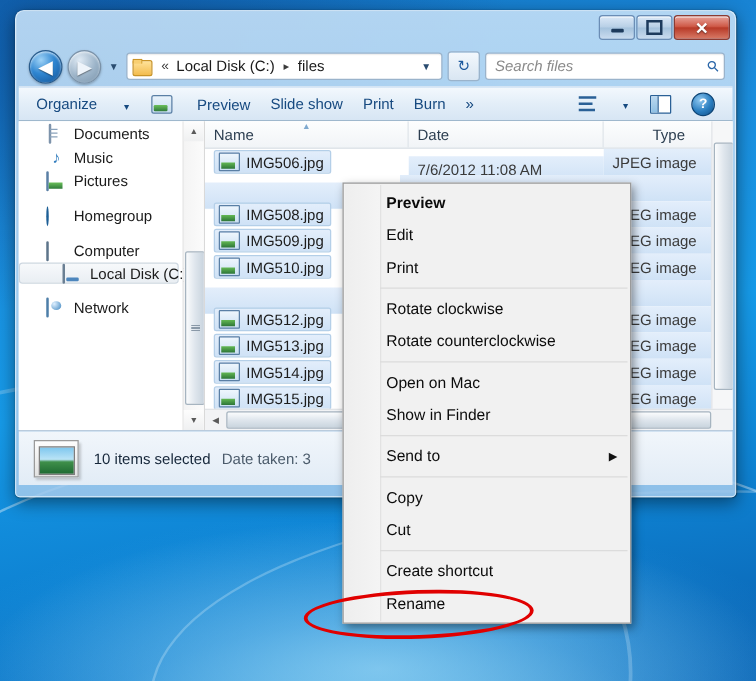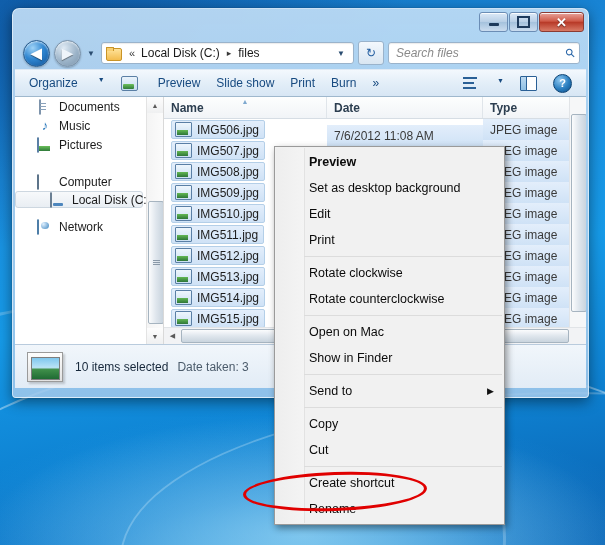--- a/index.html
+++ b/index.html
@@ -73,21 +73,21 @@
     background:linear-gradient(180deg,#f3f8fd,#d9e6f2);color:#1e5a9e;font-size:12px;}
   #searchbox{width:192px;height:22px;background:#fff;border:1px solid #9ab3cb;border-radius:3px;
     display:flex;align-items:center;padding:0 4px 0 7px;box-sizing:border-box;box-shadow:inset 0 1px 1px rgba(0,0,0,.08);}
   #searchph{flex:1;color:#8a8a8a;font-style:italic;font-size:12px;}
   #searchicon{color:#2a66a8;font-size:12px;transform:rotate(-45deg);}
 
   
   #toolbar{height:28px;margin:0 2px;border-top:1px solid #dfeaf5;
     background:linear-gradient(180deg,#f3f8fd 0%,#e3eef8 50%,#d7e6f4 100%);
     border-bottom:1px solid #9fb8cd;display:flex;align-items:center;padding:0 6px;gap:0;box-sizing:border-box;}
-  .tbitem{display:flex;align-items:flex-start;gap:20px;padding:3px 8px;color:#174a80;font-size:12px;white-space:nowrap;}
+  .tbitem{display:flex;align-items:flex-end;gap:20px;padding:3px 8px;color:#174a80;font-size:12px;white-space:nowrap;}
   .tbcaret{font-size:7px;color:#174a80;}
   .pic-ico{width:15px;height:13px;border:1px solid #5a7fa5;border-radius:2px;background:linear-gradient(180deg,#e9f3fb,#c5dcef);
     position:relative;overflow:hidden;flex:none;}
   .pic-ico:after{content:"";position:absolute;left:1px;bottom:1px;width:11px;height:5px;
     background:linear-gradient(180deg,#6bbf5a,#2f7a3a);border-radius:1px;}
   #tbspacer{flex:1;}
   .viewico{width:14px;height:12px;display:flex;flex-direction:column;justify-content:space-between;}
   .viewico i{display:block;height:2px;background:#2a6096;}
   .viewico i:nth-child(1){width:14px;} .viewico i:nth-child(2){width:11px;} .viewico i:nth-child(3){width:13px;}
   .paneico{width:15px;height:13px;border:1px solid #2a6096;border-radius:1px;background:#fff;display:flex;}
@@ -129,23 +129,23 @@
     background:linear-gradient(180deg,#eef5fb,#a8c3d9);position:relative;}
   .ni-disk:after{content:"";position:absolute;left:2px;bottom:1px;width:10px;height:3px;background:#4d86bd;border-radius:1px;}
   .ni-net{width:15px;height:13px;border-radius:2px;background:linear-gradient(180deg,#cfe6f7,#7fb2d8);border:1px solid #4d7ea8;position:relative;}
   .ni-net:after{content:"";position:absolute;left:3px;top:2px;width:8px;height:7px;border-radius:50%;
     background:radial-gradient(circle at 30% 30%,#dff0ff,#3f86bf);}
 
   
   #listpane{flex:1;position:relative;overflow:hidden;background:#fff;}
   #colhead{height:22px;display:flex;background:linear-gradient(180deg,#fdfefe,#f1f4f7);
     border-bottom:1px solid #d6dde4;align-items:center;font-size:12px;color:#2c3e50;box-sizing:border-box;}
-  .colcell{padding-left:7px;border-right:1px solid #e0e5ea;height:100%;display:flex;align-items:center;box-sizing:border-box;position:relative;font-weight:bold;}
+  .colcell{padding-left:7px;border-right:1px solid #e0e5ea;height:100%;display:flex;align-items:center;box-sizing:border-box;position:relative;}
   .colsort{position:absolute;left:50%;top:1px;font-size:7px;color:#7fa9cf;transform:translateX(-50%);}
-  .c-name{width:163px;} .c-date{width:156px;text-align:center;} .c-type{flex:1;}
+  .c-name{width:163px;} .c-date{width:156px;text-align:center;} .c-type{flex:1;margin-left:32px;}
   .frow{display:flex;align-items:center;height:21px;font-size:12px;color:#1c1c1c;box-sizing:border-box;}
   .frow.sel .fname,.frow.sel .fcell{background:linear-gradient(180deg,#e3eefb,#cfe2f6);}
   .fnamewrap{width:163px;padding-left:7px;box-sizing:border-box;display:flex;align-items:center;}
   .fname{display:flex;align-items:center;gap:5px;padding:1px 5px 1px 3px;border:1px solid #b4cfe8;border-radius:2px;
          background:linear-gradient(180deg,#e8f1fc,#d3e4f7);box-sizing:border-box;}
   .fico{width:15px;height:13px;border:1px solid #5a7fa5;border-radius:1px;background:linear-gradient(180deg,#eef6fd,#cbe0f2);
         position:relative;overflow:hidden;flex:none;}
   .fico:after{content:"";position:absolute;left:1px;bottom:1px;width:11px;height:5px;background:linear-gradient(180deg,#63b853,#2d7538);}
   .fcell{height:21px;display:flex;align-items:center;padding-left:7px;box-sizing:border-box;color:#3a3a3a;}
   .f-date{width:156px;margin-top:12px;} .f-type{flex:1;}
@@ -288,20 +288,24 @@
       </div>
       <div class="navitem">
         <span class="ni ni-music">♪</span>
         <span>Music</span>
       </div>
       <div class="navitem">
         <span class="ni"><span class="ni-pic"></span></span>
         <span>Pictures</span>
       </div>
       <div class="navgap"></div>
+      <div class="navitem">
+        <span class="ni"><span class="ni-home"></span></span>
+        <span>Homegroup</span>
+      </div>
       <div class="navgap"></div>
       <div class="navitem">
         <span class="ni"><span class="ni-comp"></span></span>
         <span>Computer</span>
       </div>
       <div class="navitem sub sel">
         <span class="ni"><span class="ni-disk"></span></span>
         <span>Local Disk (C:)</span>
       </div>
       <div class="navgap"></div>
@@ -338,26 +342,20 @@
             <div class="fnamewrap">
               <div class="fname">
                 <span class="fico"></span>
                 <span>IMG506.jpg</span>
               </div>
             </div>
             <div class="fcell f-date">7/6/2012 11:08 AM</div>
             <div class="fcell f-type">JPEG image</div>
           </div>
           <div class="frow sel">
-            <div class="fnamewrap">
-              <div class="fname">
-                <span class="fico"></span>
-                <span>IMG507.jpg</span>
-              </div>
-            </div>
             <div class="fcell f-date"></div>
             <div class="fcell f-type">JPEG image</div>
           </div>
           <div class="frow sel">
             <div class="fnamewrap">
               <div class="fname">
                 <span class="fico"></span>
                 <span>IMG508.jpg</span>
               </div>
             </div>
@@ -378,26 +376,20 @@
             <div class="fnamewrap">
               <div class="fname">
                 <span class="fico"></span>
                 <span>IMG510.jpg</span>
               </div>
             </div>
             <div class="fcell f-date"></div>
             <div class="fcell f-type">JPEG image</div>
           </div>
           <div class="frow sel">
-            <div class="fnamewrap">
-              <div class="fname">
-                <span class="fico"></span>
-                <span>IMG511.jpg</span>
-              </div>
-            </div>
             <div class="fcell f-date"></div>
             <div class="fcell f-type">JPEG image</div>
           </div>
           <div class="frow sel">
             <div class="fnamewrap">
               <div class="fname">
                 <span class="fico"></span>
                 <span>IMG512.jpg</span>
               </div>
             </div>
@@ -457,23 +449,20 @@
       <span id="ddate">Date taken: 3</span>
     </div>
   </div>
 </div>
 
 <div id="ctxmenu">
     <div class="mi bold">
       <span>Preview</span>
     </div>
     <div class="mi">
-      <span>Set as desktop background</span>
-    </div>
-    <div class="mi">
       <span>Edit</span>
     </div>
     <div class="mi">
       <span>Print</span>
     </div>
     <div class="misep"></div>
     <div class="mi">
       <span>Rotate clockwise</span>
     </div>
     <div class="mi">

